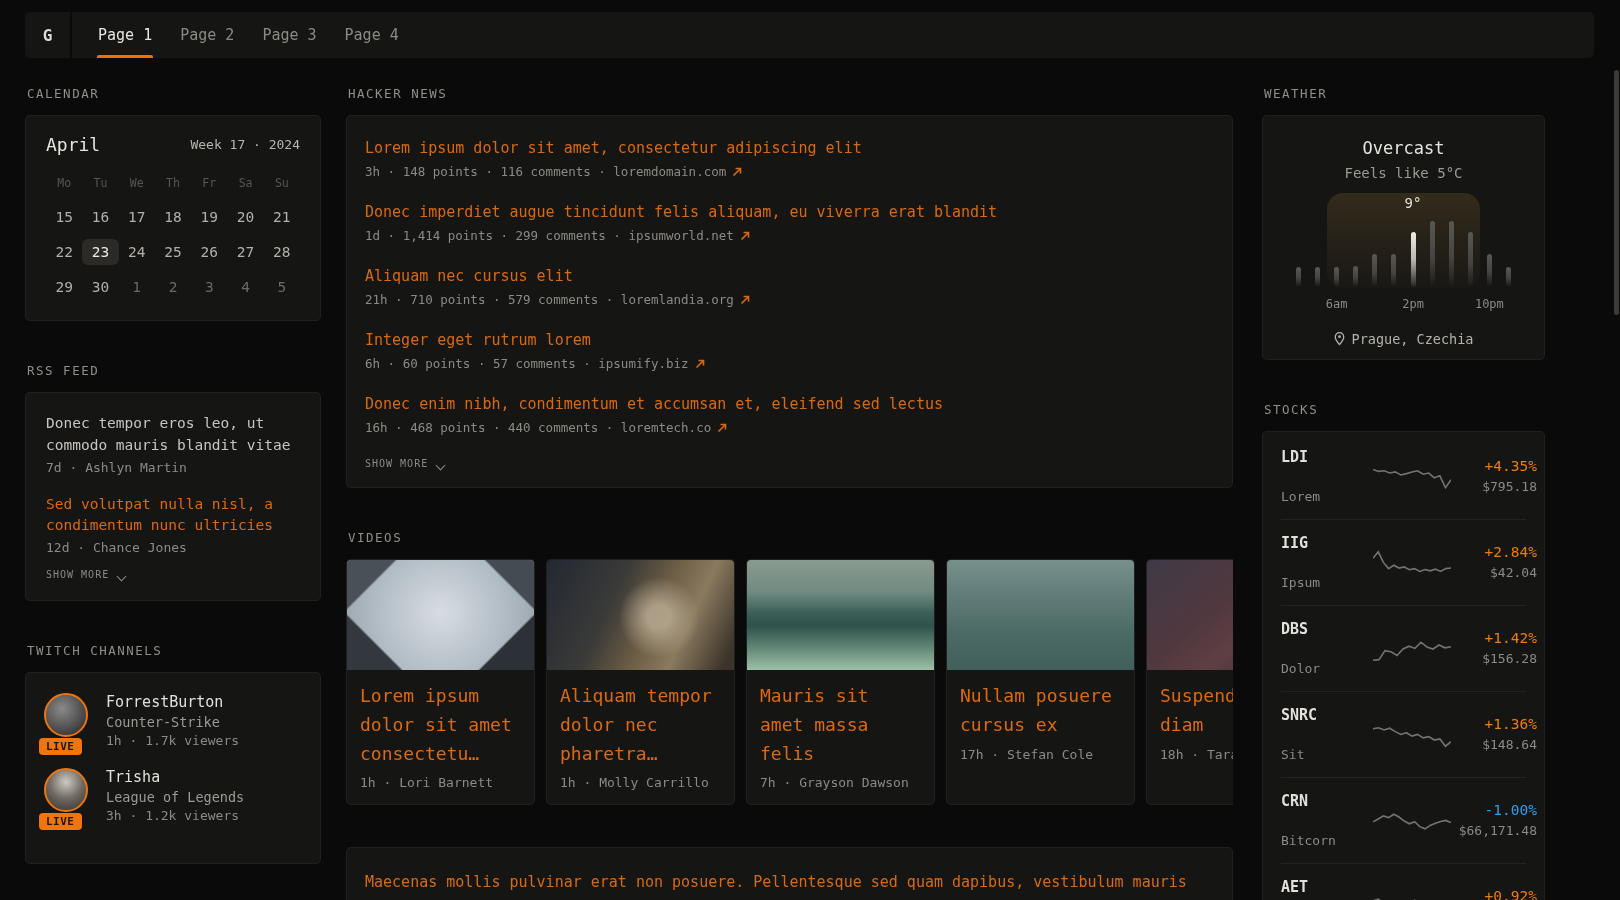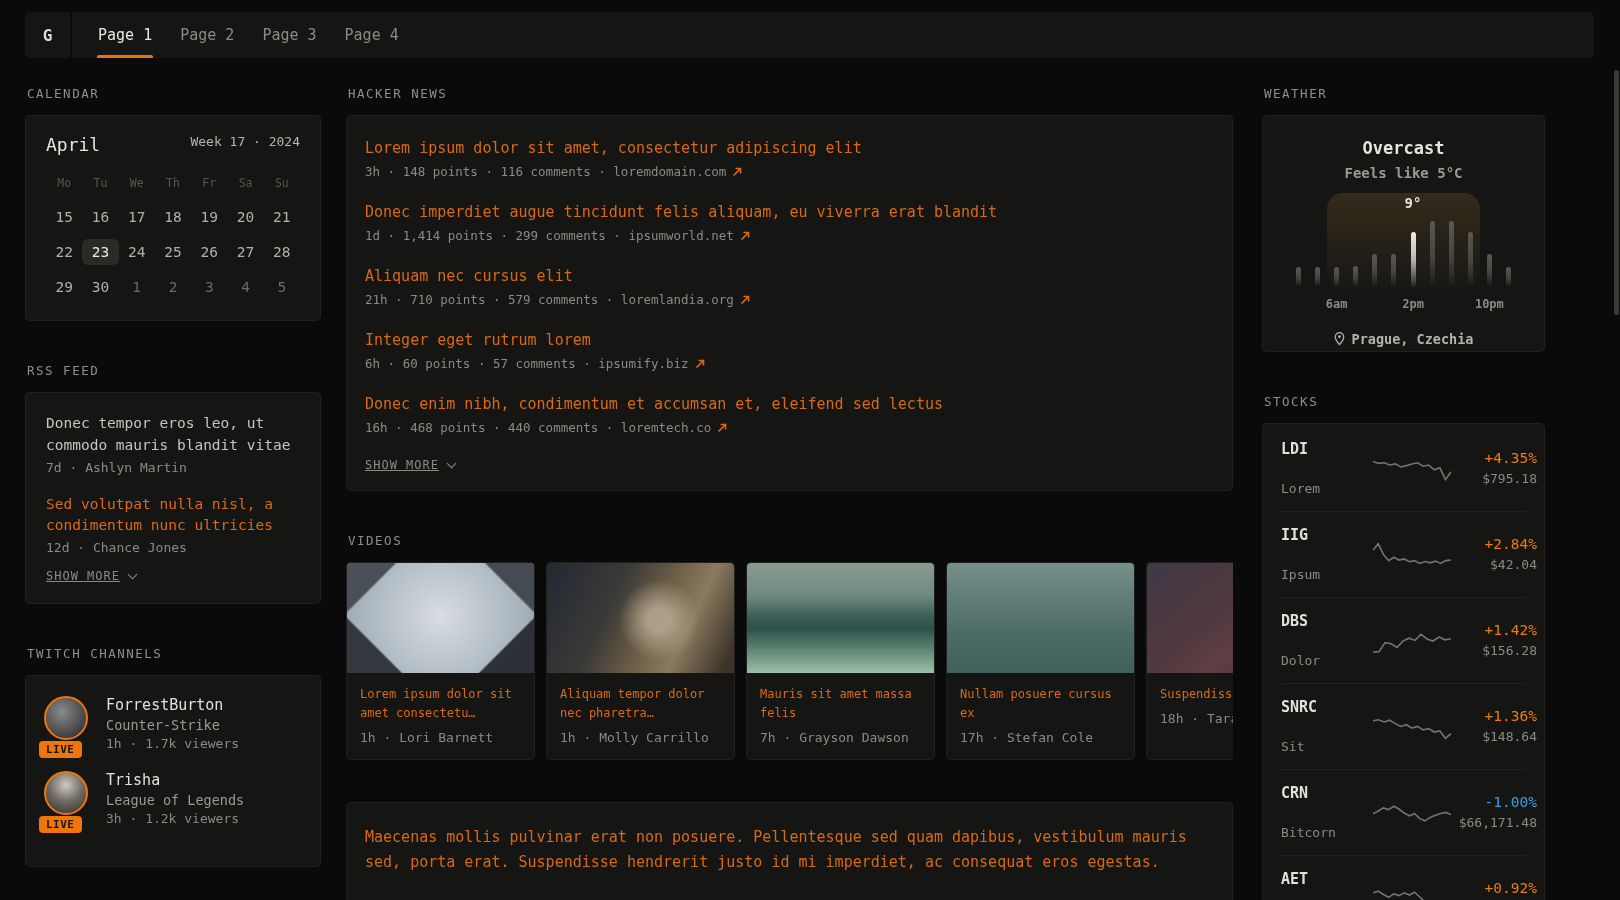--- a/index.html
+++ b/index.html
@@ -23,36 +23,36 @@
   .cols { display:flex; margin:28px 0 0 25px; width:1520px; gap:25px; align-items:flex-start; }
   .col-l { width:296px; flex:none; }
   .col-m { width:887px; flex:none; margin-right:4px; }
   .col-r { width:283px; flex:none; }
   .sec { margin-top:42px; }
   .sec:first-child { margin-top:0; }
   .sec-label { font-size:12.5px; letter-spacing:1.5px; color:#8f8e88; margin:0 0 14px 2px; }
   .card { background:#151514; border:1px solid rgba(255,255,255,0.05); border-radius:5px; }
   
   .cal { padding:18px 20px 20px; }
-  .cal-head { display:flex; justify-content:space-between; align-items:flex-start; margin-bottom:16px; }
+  .cal-head { display:flex; justify-content:space-between; align-items:center; margin-bottom:16px; }
   .cal-month { font-size:18px; color:#e6e4de; }
   .cal-meta { font-size:13px; color:#b7b5ae; }
   .cal-grid { display:grid; grid-template-columns:repeat(7,1fr); row-gap:9px; text-align:center; }
   .cal-wd { font-size:11.5px; color:#57564f; padding:5px 0; }
   .cal-d { font-size:14.5px; color:#b2b0a9; padding:5px 0; border-radius:6px; }
   .cal-d.dim { color:#6b6a63; }
   .cal-d.sel { background:#2b2a26; color:#eceae4; }
   
   .rss { padding:20px; }
   .rss-item { margin-bottom:19px; }
   .rss-item:last-of-type { margin-bottom:14px; }
   .rss-title { font-size:14.5px; line-height:1.5; color:#dd6a10; cursor:pointer; }
   .rss-title.muted { color:#c7c5bf; }
   .meta { font-size:13px; color:#8b8a84; margin-top:3px; }
-  .show-more { font-size:12px; color:#8b8a84; letter-spacing:1px; cursor:pointer; display:flex; align-items:center;text-decoration:underline; }
+  .show-more { font-size:10px; color:#8b8a84; letter-spacing:1px; cursor:pointer; display:flex; align-items:flex-end; }
   .chev { width:7px; height:7px; border-right:1.5px solid currentColor; border-bottom:1.5px solid currentColor;
           transform:rotate(45deg); display:inline-block; margin:-4px 0 0 9px; }
   
   .tw { padding:20px 18px; }
   .tw-row { display:flex; gap:16px; margin-bottom:20px; }
   .tw-ava-wrap { position:relative; width:46px; flex:none; }
   .tw-ava { width:44px; height:44px; border-radius:50%; border:2px solid #4a4944; }
   .tw-ava.live { border-color:#ef750c; }
   .ava-0 { background:radial-gradient(circle at 40% 35%, #8a8a8a, #4c4c4c 60%, #222); }
   .ava-1 { background:radial-gradient(circle at 50% 30%, #cfcac2, #6f6a62 48%, #32302c); }
@@ -78,27 +78,27 @@
       linear-gradient(135deg, #4a5058 0 16%, rgba(0,0,0,0) 17%),
       linear-gradient(-135deg,#454b53 0 16%, rgba(0,0,0,0) 17%),
       radial-gradient(circle at 50% 48%, #d7dde2, #b4bec6 55%, #97a1a9); }
   .vt1 { background:
       radial-gradient(circle at 60% 52%, rgba(180,165,142,0.9) 0 9%, rgba(0,0,0,0) 32%),
       linear-gradient(115deg, #232832 0%, #3a3a38 35%, #6b5c45 55%, #8a7a5f 72%, #3c342a 95%); }
   .vt2 { background:linear-gradient(180deg, #8b9a8f 0%, #6e8a80 30%, #3c5f58 48%, #2e524b 60%, #5d8272 78%, #9dbfa6 100%); }
   .vt3 { background:linear-gradient(180deg, #77908c 0%, #5f7b77 35%, #4d6b66 65%, #42605b 100%); }
   .vt4 { background:linear-gradient(140deg, #3f3a46 0%, #51383f 40%, #5e3f44 60%, #2c242b 100%); }
   .vbody { padding:12px 13px 14px; }
-  .v-title { font-size:12px; color:#dd6a10; line-height:1.6; }
+  .v-title { font-size:18px; color:#dd6a10; line-height:1.6; }
   .v-meta { font-size:13px; color:#8b8a84; margin-top:7px; }
   
   .rd { padding:22px 18px; min-height:130px; }
   .rd-title { font-size:15px; color:#d96a12; line-height:1.65; cursor:pointer; }
   
-  .wx { padding:22px 18px 4px;font-weight:bold; }
+  .wx { padding:22px 18px 12px; }
   .wx-cond { text-align:center; font-size:17px; color:#e6e4de; }
   .wx-feels { text-align:center; font-size:14px; color:#9b9a93; margin-top:7px; }
   .wchart { position:relative; height:88px; margin:18px 8px 0; }
   .w-high { position:absolute; left:16.667%; width:66.667%; top:-6px; bottom:-1px; border-radius:16px;
       background:linear-gradient(180deg, rgba(210,158,66,0.16), rgba(210,158,66,0.02)); }
   .wcols { position:absolute; inset:0; display:grid; grid-template-columns:repeat(12,1fr); align-items:end; }
   .wcol { display:flex; justify-content:center; }
   .wbar { width:5px; border-radius:3px;
       background:linear-gradient(180deg, #5a5852 0%, #454440 55%, rgba(60,59,56,0)); }
   .wbar.cur { background:linear-gradient(180deg, #efede6, #b9b7af 50%, rgba(150,148,140,0.08)); }

